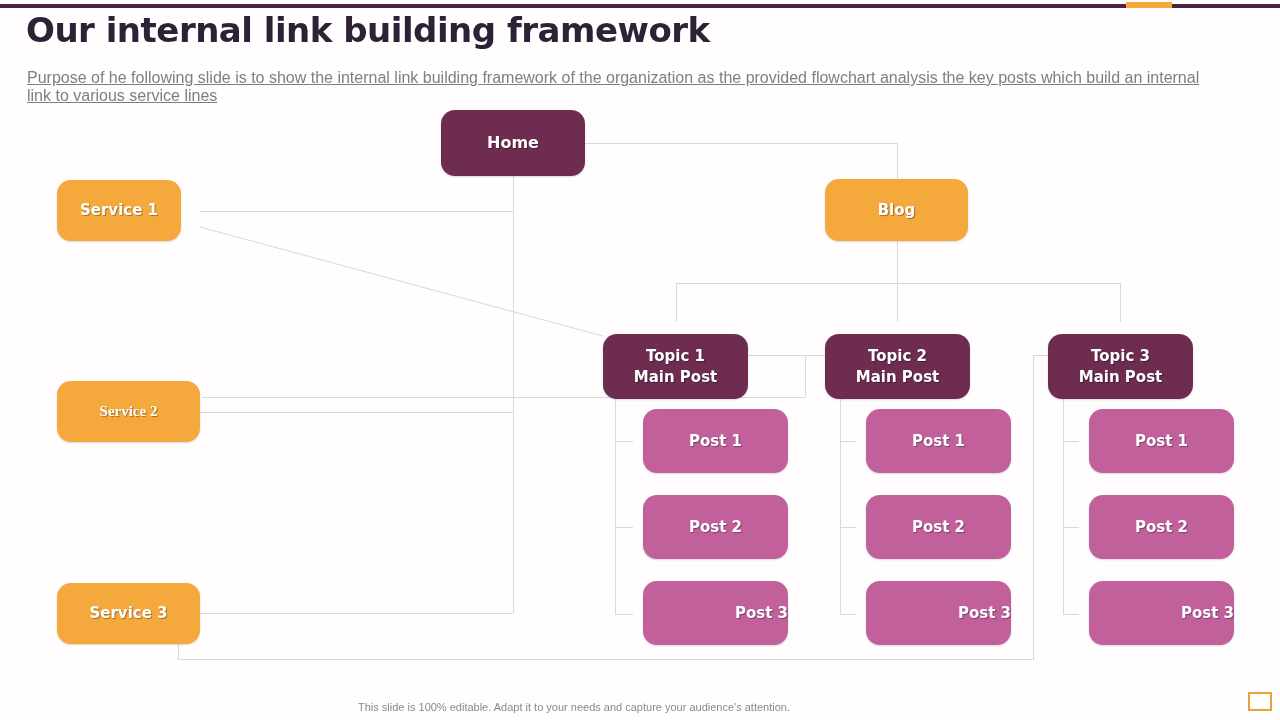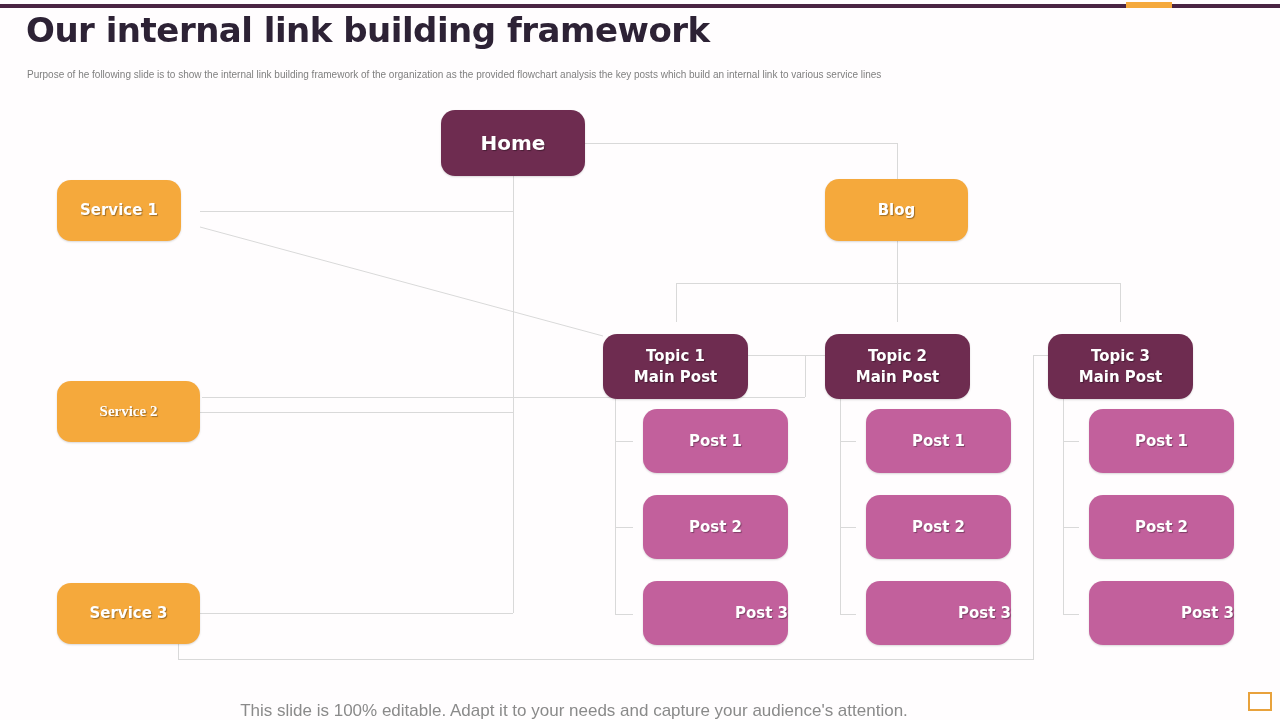--- a/index.html
+++ b/index.html
@@ -9,49 +9,49 @@
   }
   
   .top-bar{position:absolute;left:0;top:4px;width:1280px;height:4px;background:#4a2443;}
   .top-bar-accent{position:absolute;left:1126px;top:2px;width:46px;height:6px;background:#f5a93c;}
   
   .title{
     position:absolute;left:26px;top:10px;width:1100px;
     font-family:"DejaVu Sans",sans-serif;font-weight:bold;font-size:34px;
     letter-spacing:-0.5px;color:#2d2235;
   }
-  .subtitle{position:absolute;left:27px;top:69px;width:1180px;font-size:10px;color:#7f7f7f;}
+  .subtitle{position:absolute;left:27px;top:69px;width:1180px;font-size:16px;color:#7f7f7f;text-decoration:underline;}
   
   .hline,.vline{position:absolute;background:#d9d9d9;}
   .hline{height:1px;}
   .vline{width:1px;}
   svg.diag{position:absolute;left:0;top:0;width:1280px;height:720px;pointer-events:none;}
   
   .box{
     position:absolute;border-radius:14px;color:#fff;
     font-family:"DejaVu Sans",sans-serif;font-weight:bold;font-size:15px;
     display:flex;align-items:center;justify-content:center;text-align:center;
     line-height:1.35;text-shadow:1px 1px 1px rgba(0,0,0,0.35);
     box-shadow:0 1px 2px rgba(0,0,0,0.15);
   }
   .orange{background:#f5a93c;}
   .maroon{background:#6e2c50;}
   .pink{background:#c2609c;margin-left:10px;}
-  .home{left:441px;top:110px;width:144px;height:66px;font-size:20px;}
+  .home{left:441px;top:110px;width:144px;height:66px;font-size:16px;}
   .service1{left:57px;top:180px;width:124px;height:61px;}
   .service2{left:57px;top:381px;width:143px;height:61px;font-family:Liberation Serif, serif;}
   .service3{left:57px;top:583px;width:143px;height:61px;}
   .blog{left:825px;top:179px;width:143px;height:62px;}
   .topic{top:322px;width:145px;height:65px;margin-top:12px;}
   .topic1{left:603px;} .topic2{left:825px;} .topic3{left:1048px;}
   .post{width:145px;height:64px;}
   .pcol1{left:633px;} .pcol2{left:856px;} .pcol3{left:1079px;}
   .prow1{top:409px;} .prow2{top:495px;} .prow3{top:581px;justify-content:flex-end;}
   
-  .footer{position:absolute;left:0;top:701px;width:1148px;text-align:center;font-size:17px;color:#8a8a8a;}
+  .footer{position:absolute;left:0;top:701px;width:1148px;text-align:center;font-size:11px;color:#8a8a8a;}
   .corner-box{position:absolute;left:1248px;top:692px;width:20px;height:15px;border:2px solid #e8a23c;background:#fff;}
 </style>
 </head>
 <body>
 
 <div id="slide">
 
   <div class="top-bar"></div>
   <div class="top-bar-accent"></div>
 

